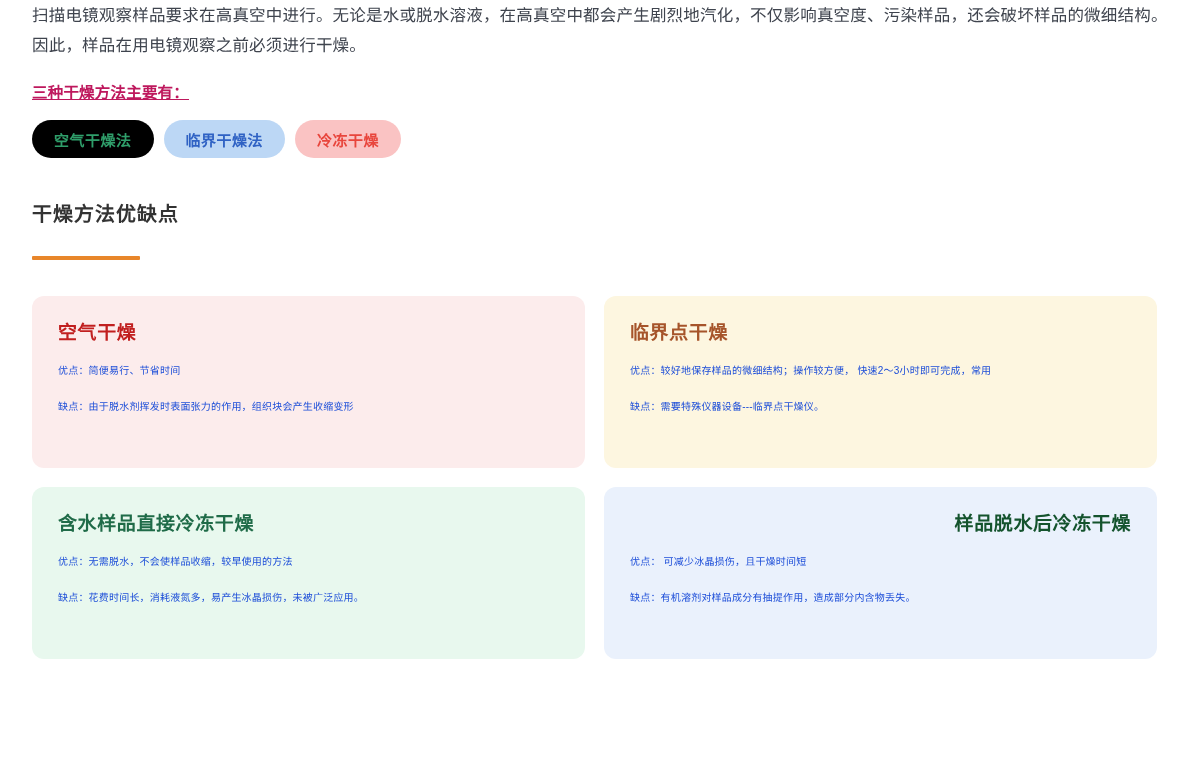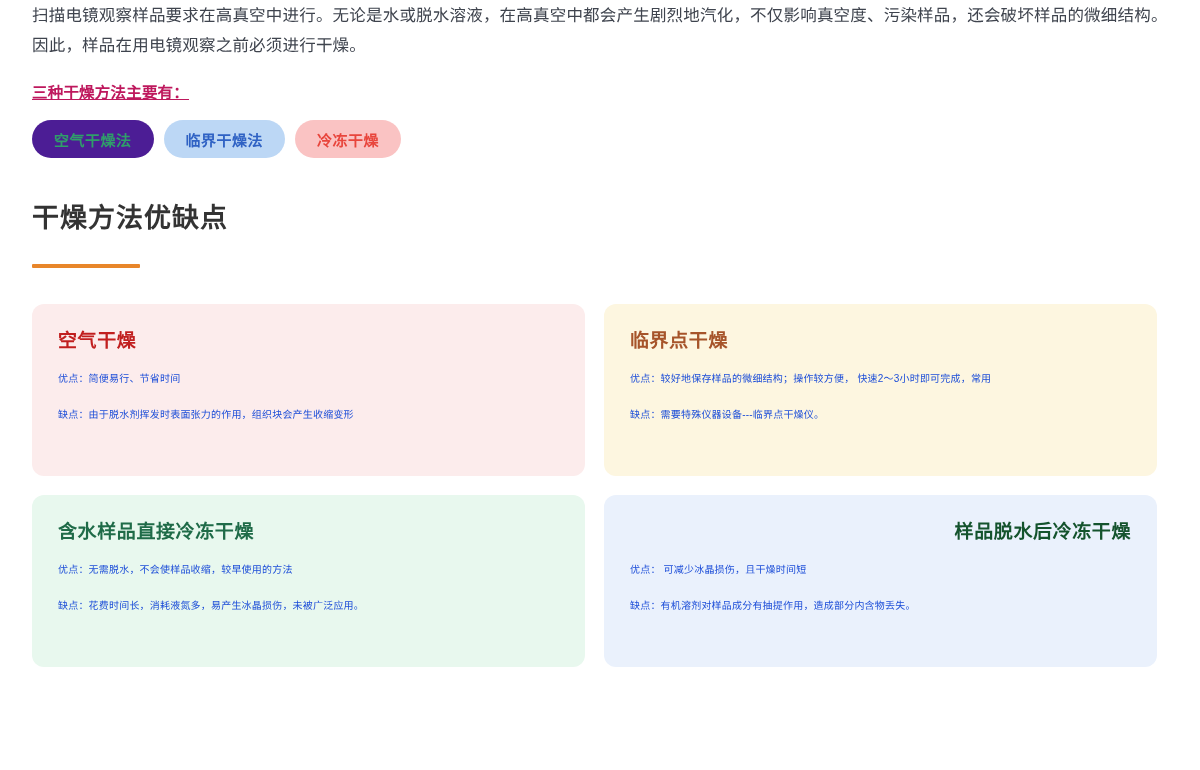--- a/index.html
+++ b/index.html
@@ -56,28 +56,28 @@
     align-items: center;
     justify-content: center;
     height: 38px;
     padding: 0 22px;
     border-radius: 19px;
     font-size: 15px;
     font-weight: bold;
     white-space: nowrap;
     letter-spacing: 0.5px;
   }
-  .tag-green  { background: #4c1d95; color: #2f9e6a; }
+  .tag-green  { background: #000000; color: #2f9e6a; }
   .tag-blue   { background: #bcd7f5; color: #2f62c4; }
   .tag-red    { background: #fac3c3; color: #e8453c; }
 
   
   .section-title {
     margin: 44px 0 0 0;
-    font-size: 27px;
+    font-size: 20px;
     font-weight: bold;
     color: #333333;
     letter-spacing: 1px;
     line-height: 1.2;
   }
   .title-rule {
     width: 108px;
     height: 4px;
     background: #e8862a;
     margin-top: 30px;

